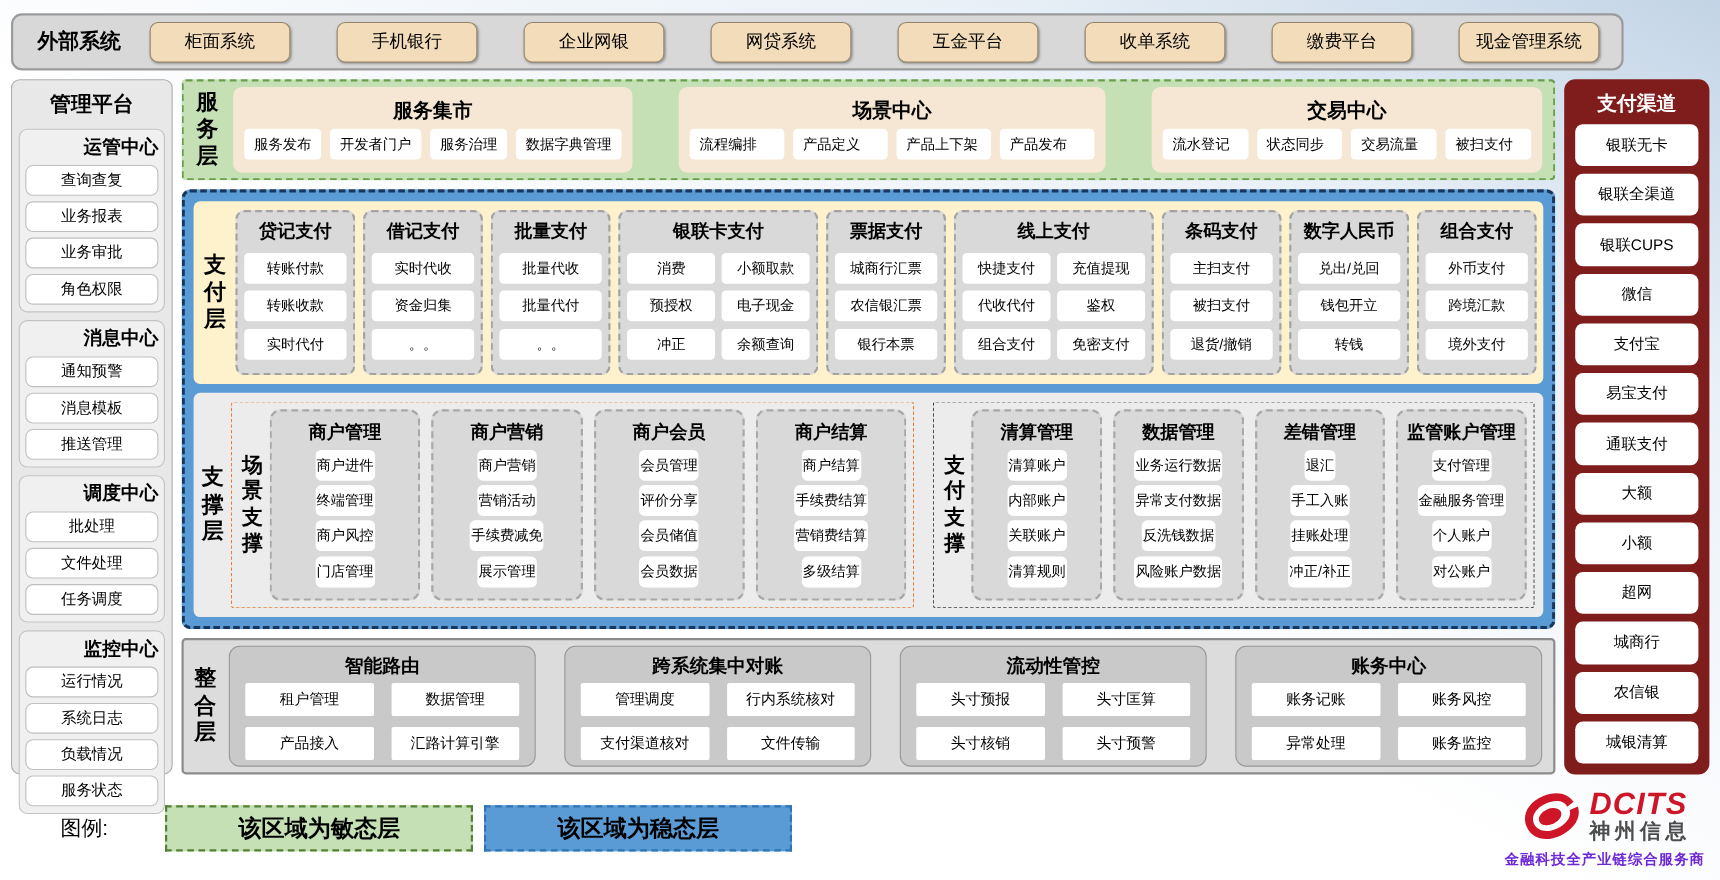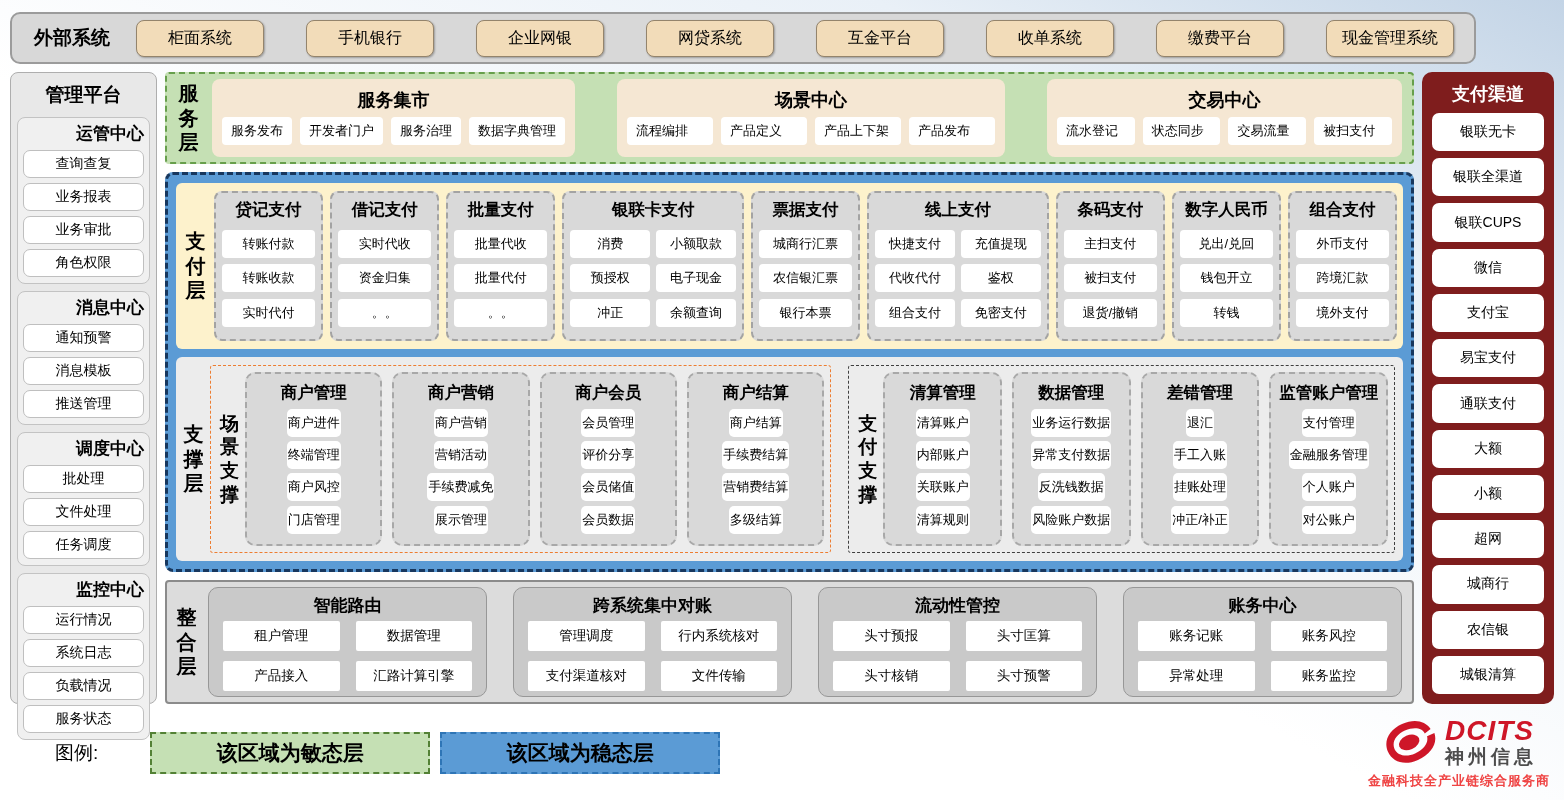--- a/index.html
+++ b/index.html
@@ -227,21 +227,21 @@
   .legend-box.agile  { background: #c5e0b4; border: 2px dashed #538135; margin-left: 52px; }
   .legend-box.stable { background: #5b9bd5; border: 2.5px dashed #2e75b6; margin-left: 10px; }
 
   
   .logo { position: absolute; right: 14px; bottom: 10px; display: flex; flex-direction: column; align-items: center; }
   .logo-row { display: flex; align-items: center; gap: 6px; }
   .logo-icon svg { display: block; }
   .logo-texts { display: flex; flex-direction: column; line-height: 1.1; }
   .logo-name { color: #ce1628; font-weight: bold; font-style: italic; font-size: 28px; letter-spacing: 1px; }
   .logo-company { color: #4d4d4d; font-weight: bold; font-size: 19px; letter-spacing: 4px; }
-  .logo-tagline { color: #ef4444; font-weight: bold; font-size: 13px; margin-top: 4px; letter-spacing: 1px; white-space: nowrap; }
+  .logo-tagline { color: #6d28d9; font-weight: bold; font-size: 13px; margin-top: 4px; letter-spacing: 1px; white-space: nowrap; }
 </style>
 </head>
 <body>
 
 <div class="page">
 
   <header class="topbar">
     <div class="topbar-label">外部系统</div>
     <div class="topbar-row">
         <div class="ext-btn">柜面系统</div>

